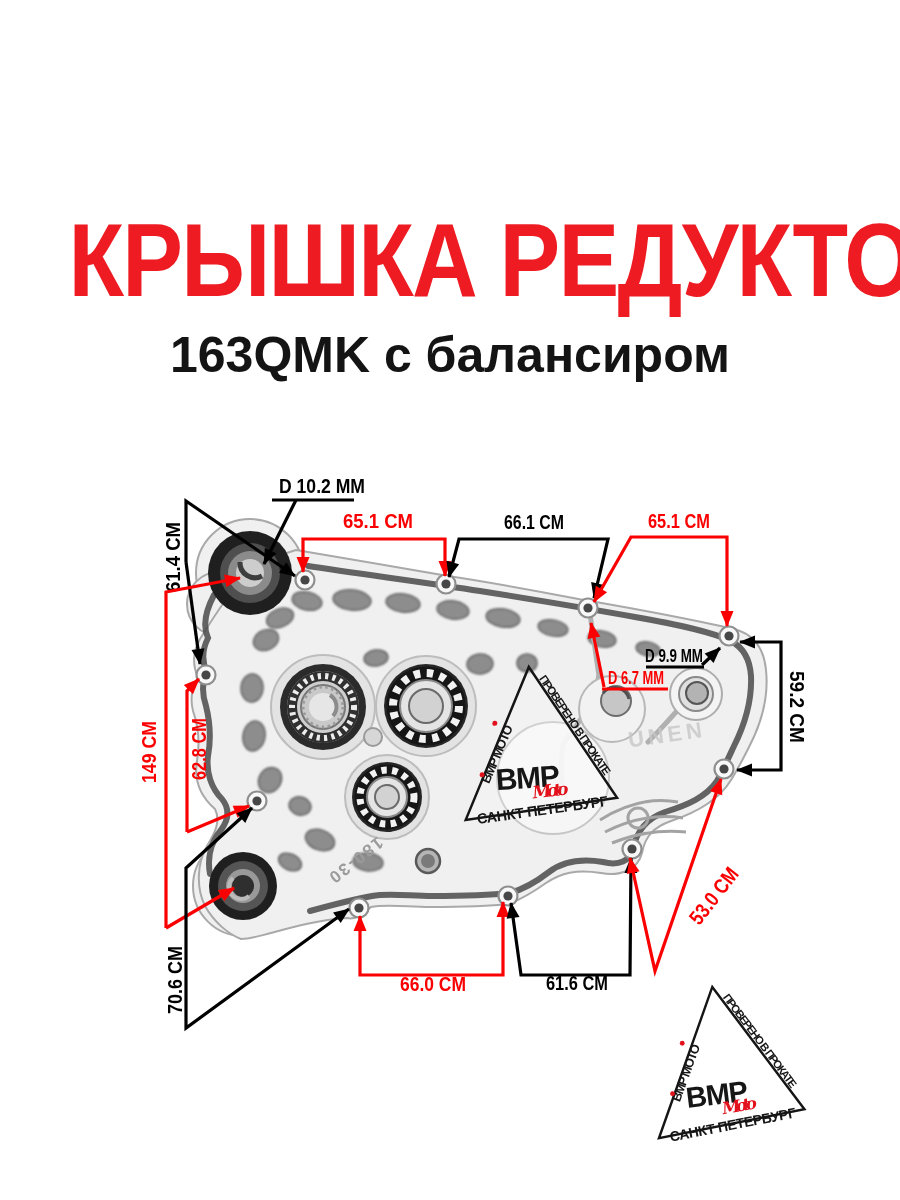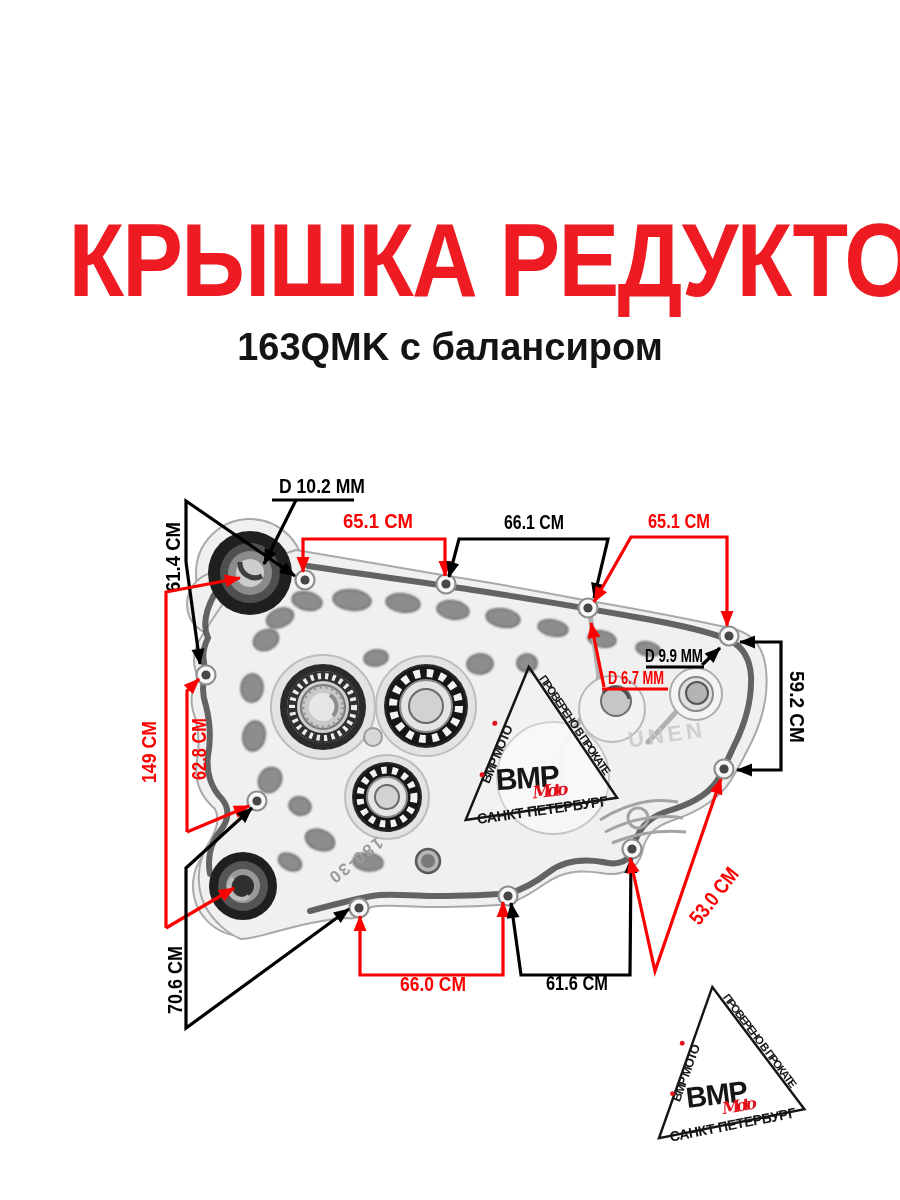--- a/index.html
+++ b/index.html
@@ -3,21 +3,21 @@
 <meta charset="utf-8">
 <style>
   html,body{margin:0;padding:0;background:#ffffff;}
   .page{position:relative;width:900px;height:1200px;background:#fff;overflow:hidden;
         font-family:"Liberation Sans",sans-serif;}
   .title-wrap{position:absolute;top:208px;left:0;width:900px;text-align:center;}
   .title-text{display:inline-block;font-weight:bold;font-size:104px;line-height:1.0;
         letter-spacing:-2px;color:#ee1b23;transform:scaleX(0.875);transform-origin:50% 50%;
         white-space:nowrap;}
   .subtitle-wrap{position:absolute;top:326px;left:0;width:900px;text-align:center;}
-  .subtitle-text{display:inline-block;font-weight:bold;font-size:38px;color:#141414;
+  .subtitle-text{display:inline-block;font-weight:bold;font-size:50px;color:#141414;
         letter-spacing:0px;white-space:nowrap;}
   svg.diagram{position:absolute;top:430px;left:0;}
   .dim-label{font-family:"Liberation Sans",sans-serif;font-weight:bold;}
   .wm-text{font-family:"Liberation Sans",sans-serif;font-weight:bold;fill:#161616;}
   .wm-script{font-family:"DejaVu Serif",serif;font-style:italic;font-weight:bold;}
 </style>
 </head>
 <body>
 
 <div class="page">

